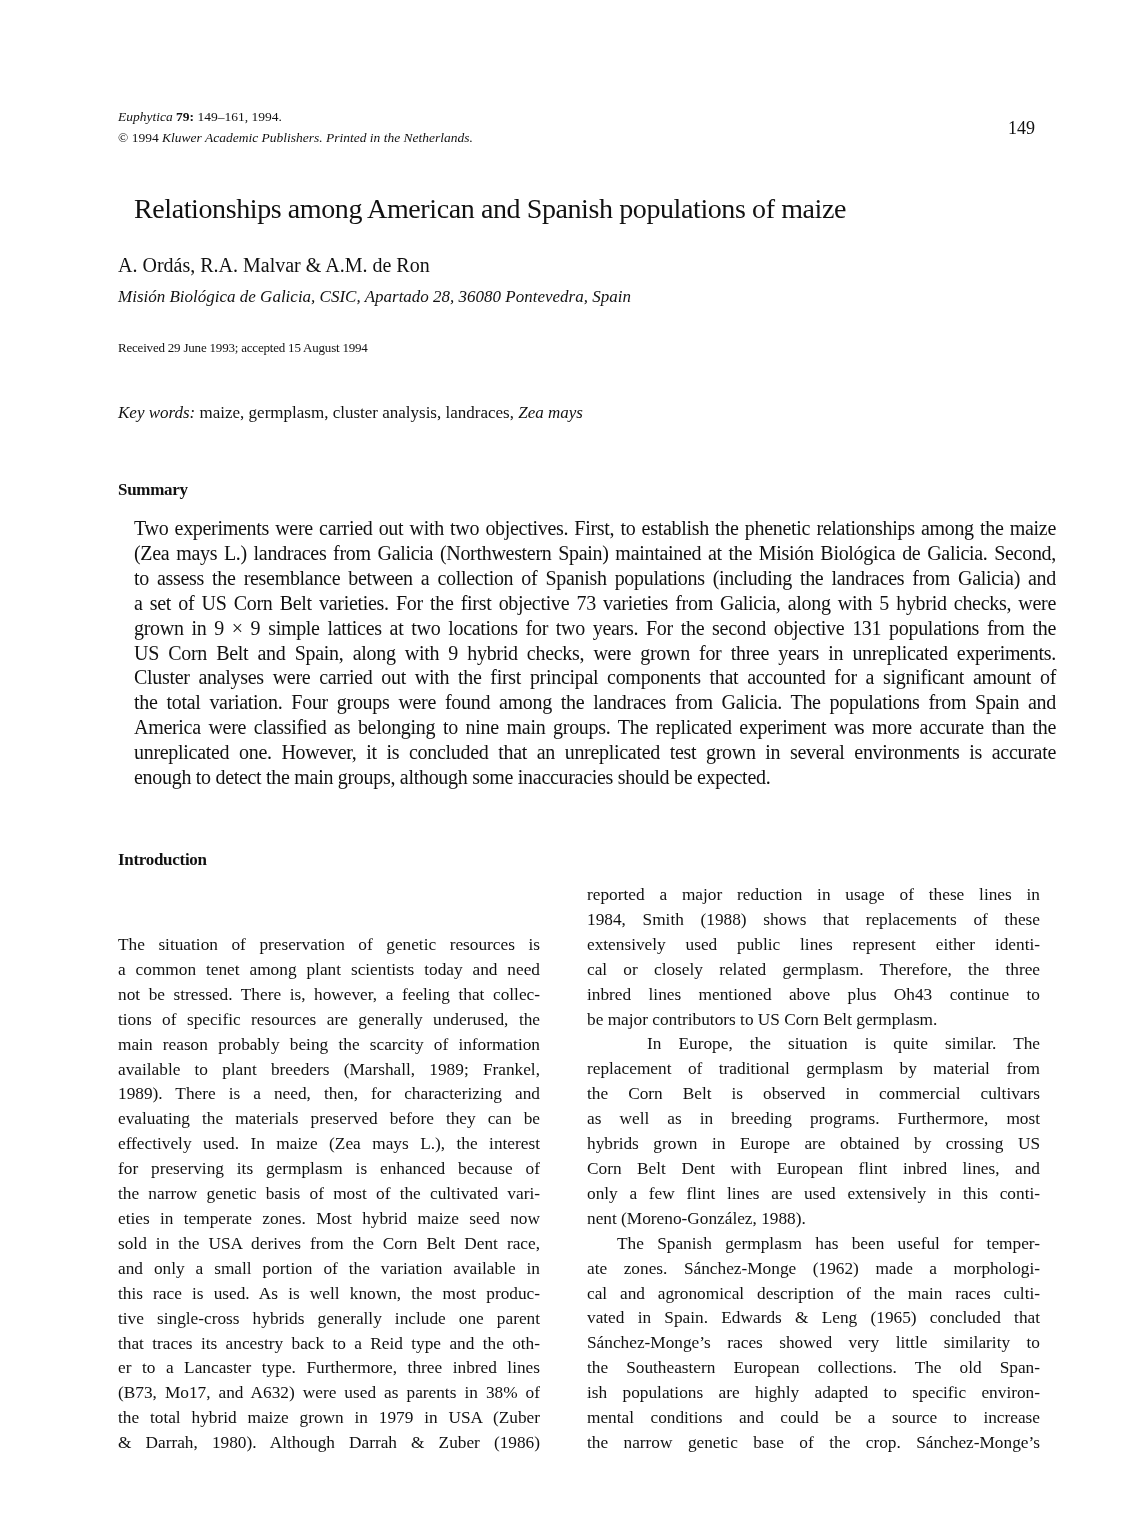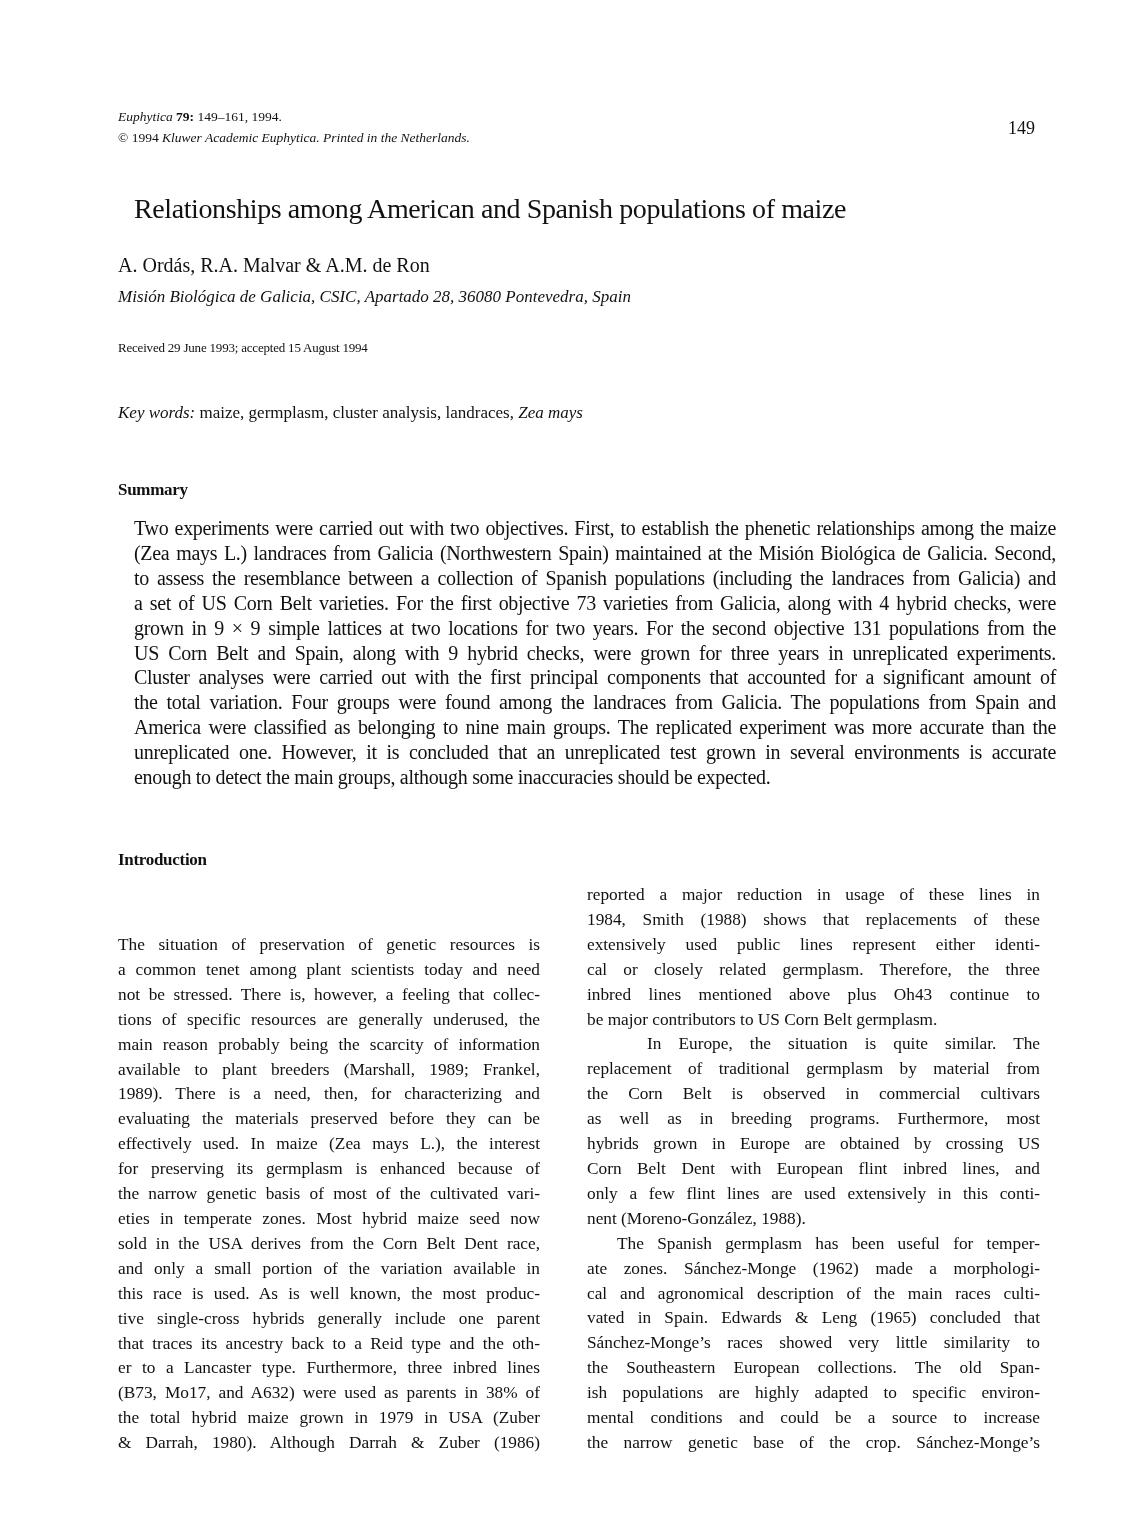--- a/index.html
+++ b/index.html
@@ -33,40 +33,40 @@
 
 <div class="abs header-left">
   <div>
     <i>Euphytica</i>
     <b>79:</b>
     <span>149–161, 1994.</span>
   </div>
   <div>
     <span>©</span>
     <span>1994</span>
-    <i>Kluwer Academic Euphytica.</i>
+    <i>Kluwer Academic Publishers.</i>
     <i>Printed in the Netherlands.</i>
   </div>
 </div>
 <div class="abs page-num">149</div>
 
 <div class="abs title">Relationships among American and Spanish populations of maize</div>
 <div class="abs authors">A. Ordás, R.A. Malvar &amp; A.M. de Ron</div>
 <div class="abs affil">Misión Biológica de Galicia, CSIC, Apartado 28, 36080 Pontevedra, Spain</div>
 <div class="abs received">Received 29 June 1993; accepted 15 August 1994</div>
 <div class="abs keywords">
   <span class="lbl">Key words:</span><span> maize, germplasm, cluster analysis, landraces, </span><span class="kw-italic">Zea mays</span>
 </div>
 
 <div class="abs sec-head summary-head">Summary</div>
 <div class="abs summary-body">
   <span class="line">Two experiments were carried out with two objectives. First, to establish the phenetic relationships among the maize</span>
   <span class="line">(Zea mays L.) landraces from Galicia (Northwestern Spain) maintained at the Misión Biológica de Galicia. Second,</span>
   <span class="line">to assess the resemblance between a collection of Spanish populations (including the landraces from Galicia) and</span>
-  <span class="line">a set of US Corn Belt varieties. For the first objective 73 varieties from Galicia, along with 4 hybrid checks, were</span>
+  <span class="line">a set of US Corn Belt varieties. For the first objective 73 varieties from Galicia, along with 5 hybrid checks, were</span>
   <span class="line">grown in 9 × 9 simple lattices at two locations for two years. For the second objective 131 populations from the</span>
   <span class="line">US Corn Belt and Spain, along with 9 hybrid checks, were grown for three years in unreplicated experiments.</span>
   <span class="line">Cluster analyses were carried out with the first principal components that accounted for a significant amount of</span>
   <span class="line">the total variation. Four groups were found among the landraces from Galicia. The populations from Spain and</span>
   <span class="line">America were classified as belonging to nine main groups. The replicated experiment was more accurate than the</span>
   <span class="line">unreplicated one. However, it is concluded that an unreplicated test grown in several environments is accurate</span>
   <span class="line last">enough to detect the main groups, although some inaccuracies should be expected.</span>
 </div>
 
 <div class="abs sec-head intro-head">Introduction</div>

